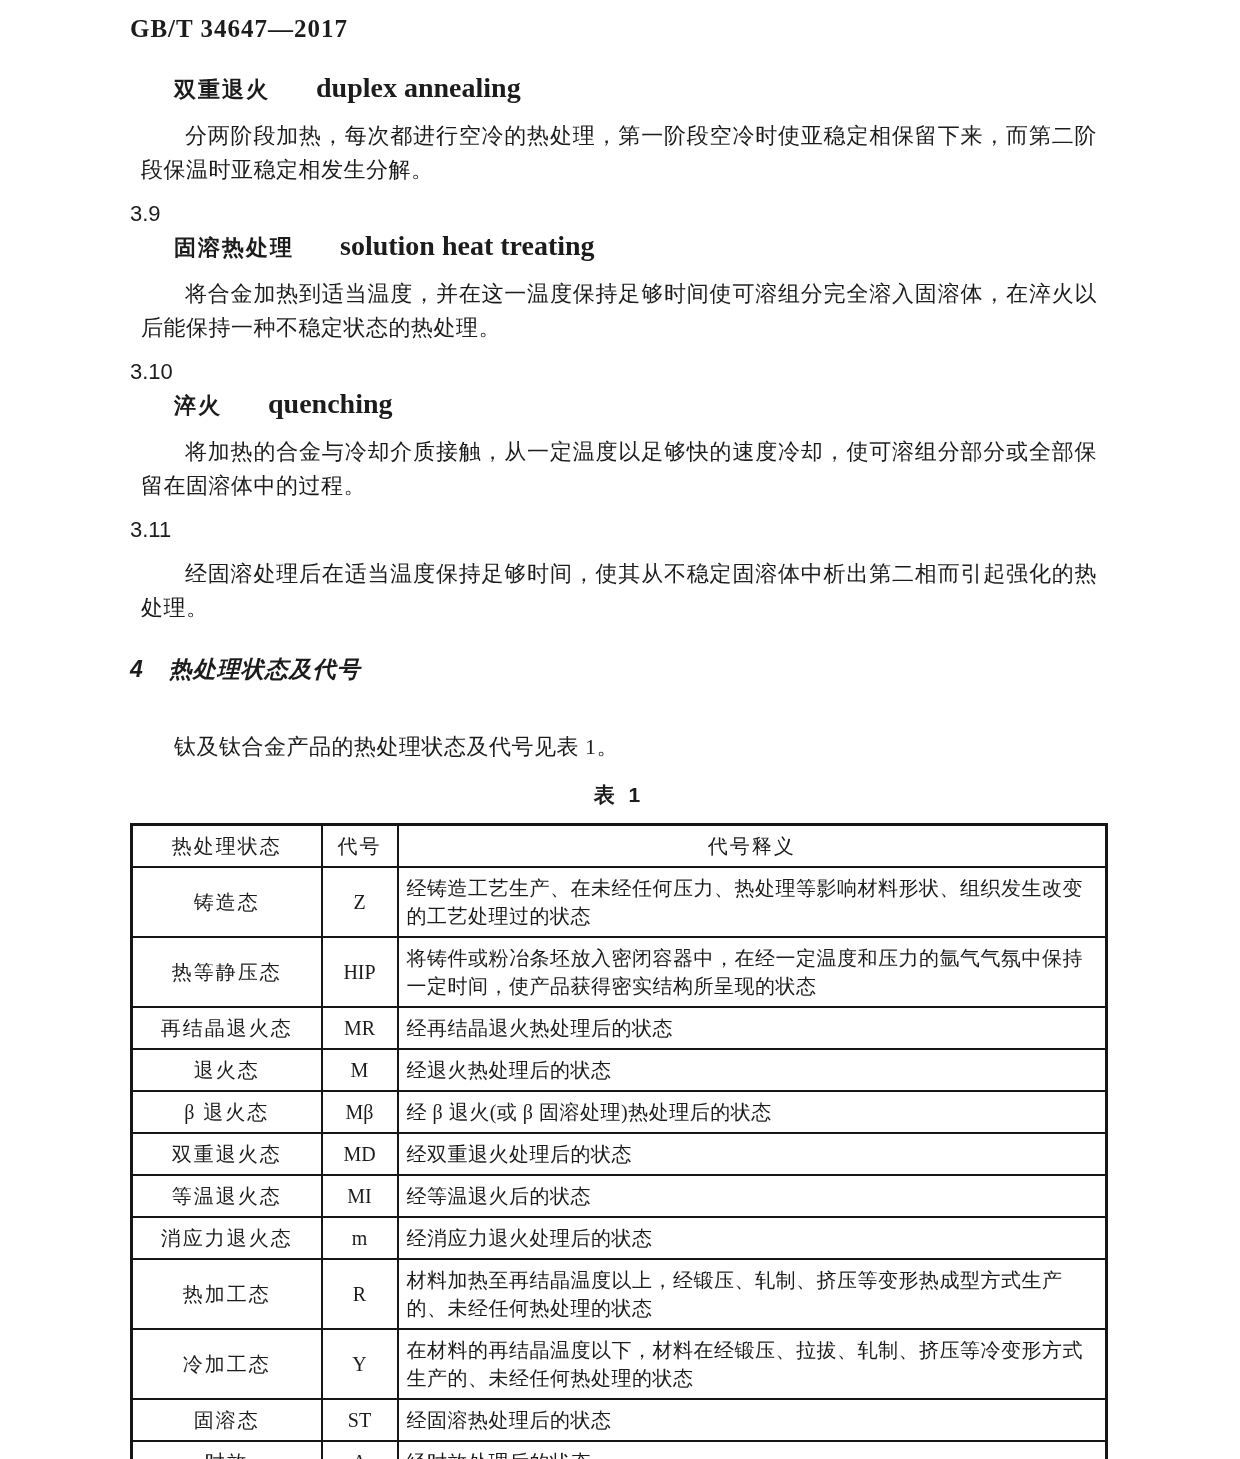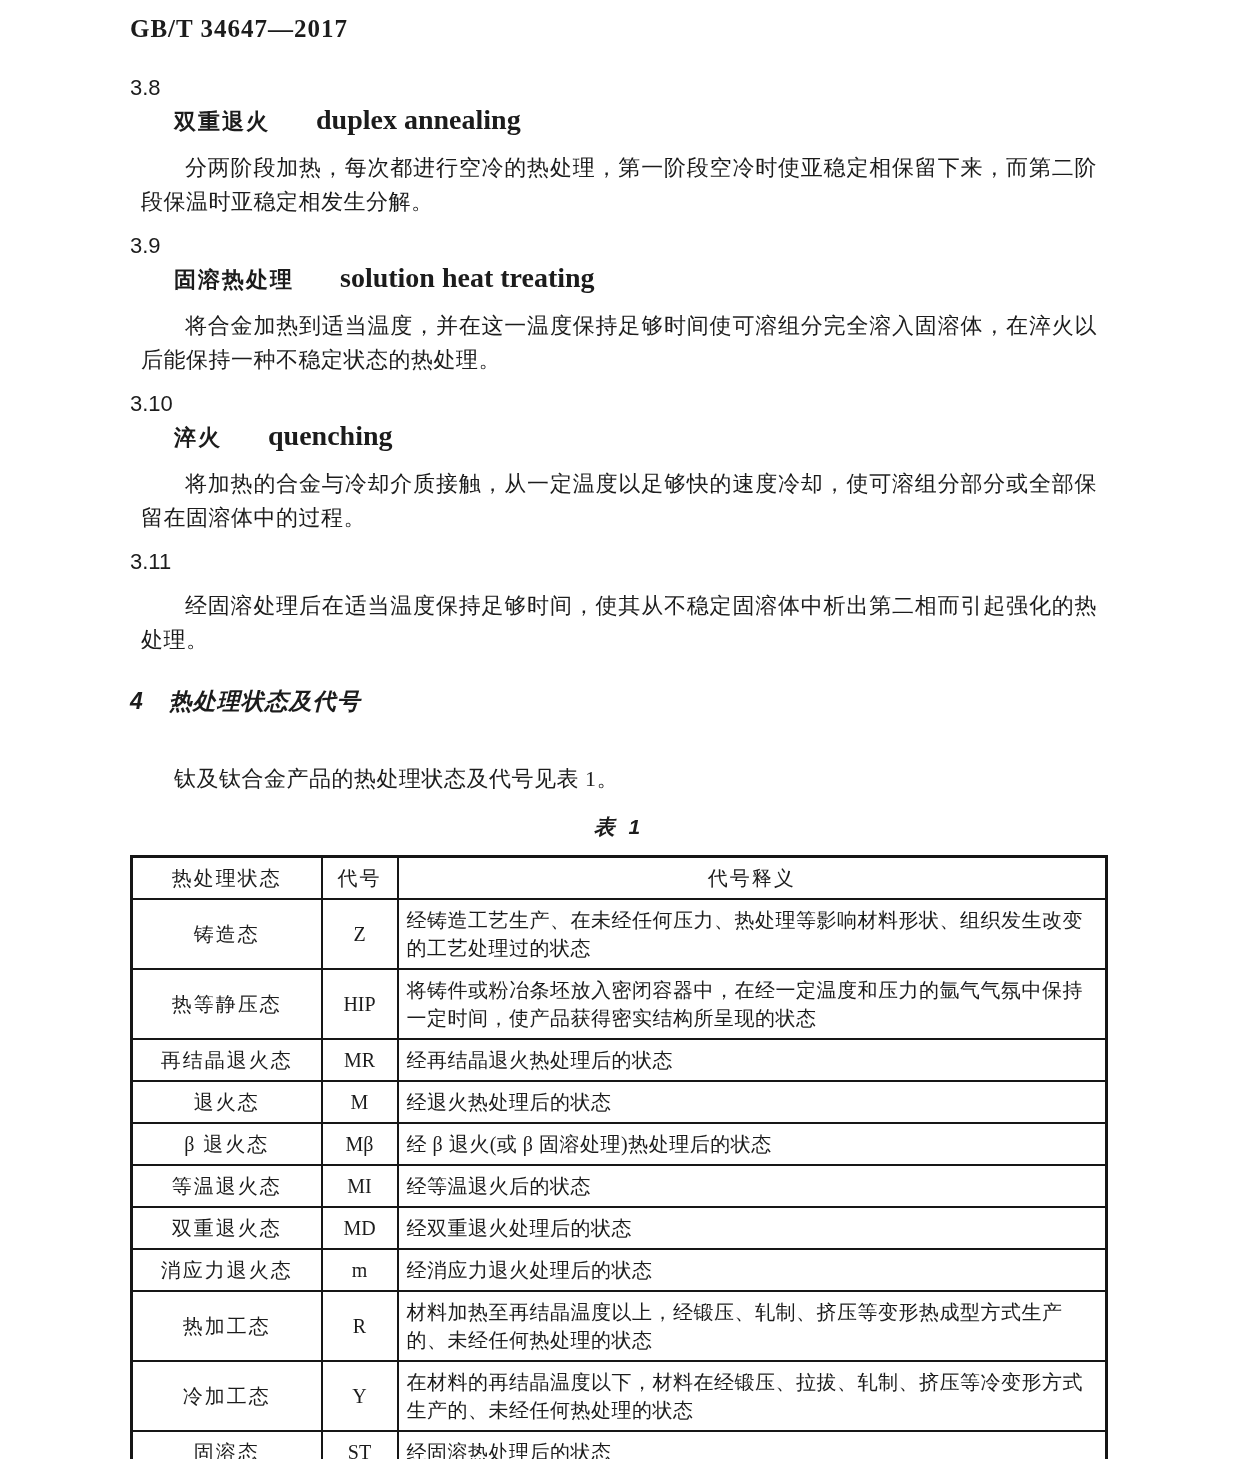--- a/index.html
+++ b/index.html
@@ -74,21 +74,20 @@
     letter-spacing: 0.5px;
   }
   .table-caption {
     margin-top: 16px;
     text-align: center;
     font-family: "Liberation Sans", sans-serif;
     font-weight: bold;
     font-size: 21px;
     line-height: 30px;
     letter-spacing: 4px;
-    font-style: italic;
   }
   table.t1 {
     margin-top: 13px;
     width: 978px;
     border-collapse: collapse;
     border: 3px solid #161616;
     table-layout: fixed;
   }
   table.t1 th, table.t1 td {
     border: 2px solid #161616;
@@ -109,21 +108,20 @@
 </head>
 <body>
 
 <div class="page">
 
   <div class="doc-code">GB/T 34647—2017</div>
 
   <div class="terms">
 
     <div class="clause">
-      <div class="clause-number">3.8</div>
       <div class="term-line">
         <span class="term-zh">双重退火</span>
         <span class="term-en">duplex annealing</span>
       </div>
       <p class="def-para">分两阶段加热，每次都进行空冷的热处理，第一阶段空冷时使亚稳定相保留下来，而第二阶段保温时亚稳定相发生分解。</p>
     </div>
 
     <div class="clause">
       <div class="clause-number">3.9</div>
       <div class="term-line">
@@ -190,30 +188,30 @@
         <td class="cell-state">退火态</td>
         <td class="cell-code">M</td>
         <td class="cell-meaning">经退火热处理后的状态</td>
       </tr>
       <tr class="row-single">
         <td class="cell-state">β 退火态</td>
         <td class="cell-code">Mβ</td>
         <td class="cell-meaning">经 β 退火(或 β 固溶处理)热处理后的状态</td>
       </tr>
       <tr class="row-single">
+        <td class="cell-state">双重退火态</td>
+        <td class="cell-code">MD</td>
+        <td class="cell-meaning">经双重退火处理后的状态</td>
+      </tr>
+      <tr class="row-single">
         <td class="cell-state">等温退火态</td>
         <td class="cell-code">MI</td>
         <td class="cell-meaning">经等温退火后的状态</td>
       </tr>
       <tr class="row-single">
-        <td class="cell-state">双重退火态</td>
-        <td class="cell-code">MD</td>
-        <td class="cell-meaning">经双重退火处理后的状态</td>
-      </tr>
-      <tr class="row-single">
         <td class="cell-state">消应力退火态</td>
         <td class="cell-code">m</td>
         <td class="cell-meaning">经消应力退火处理后的状态</td>
       </tr>
       <tr>
         <td class="cell-state">热加工态</td>
         <td class="cell-code">R</td>
         <td class="cell-meaning">材料加热至再结晶温度以上，经锻压、轧制、挤压等变形热成型方式生产的、未经任何热处理的状态</td>
       </tr>
       <tr>

